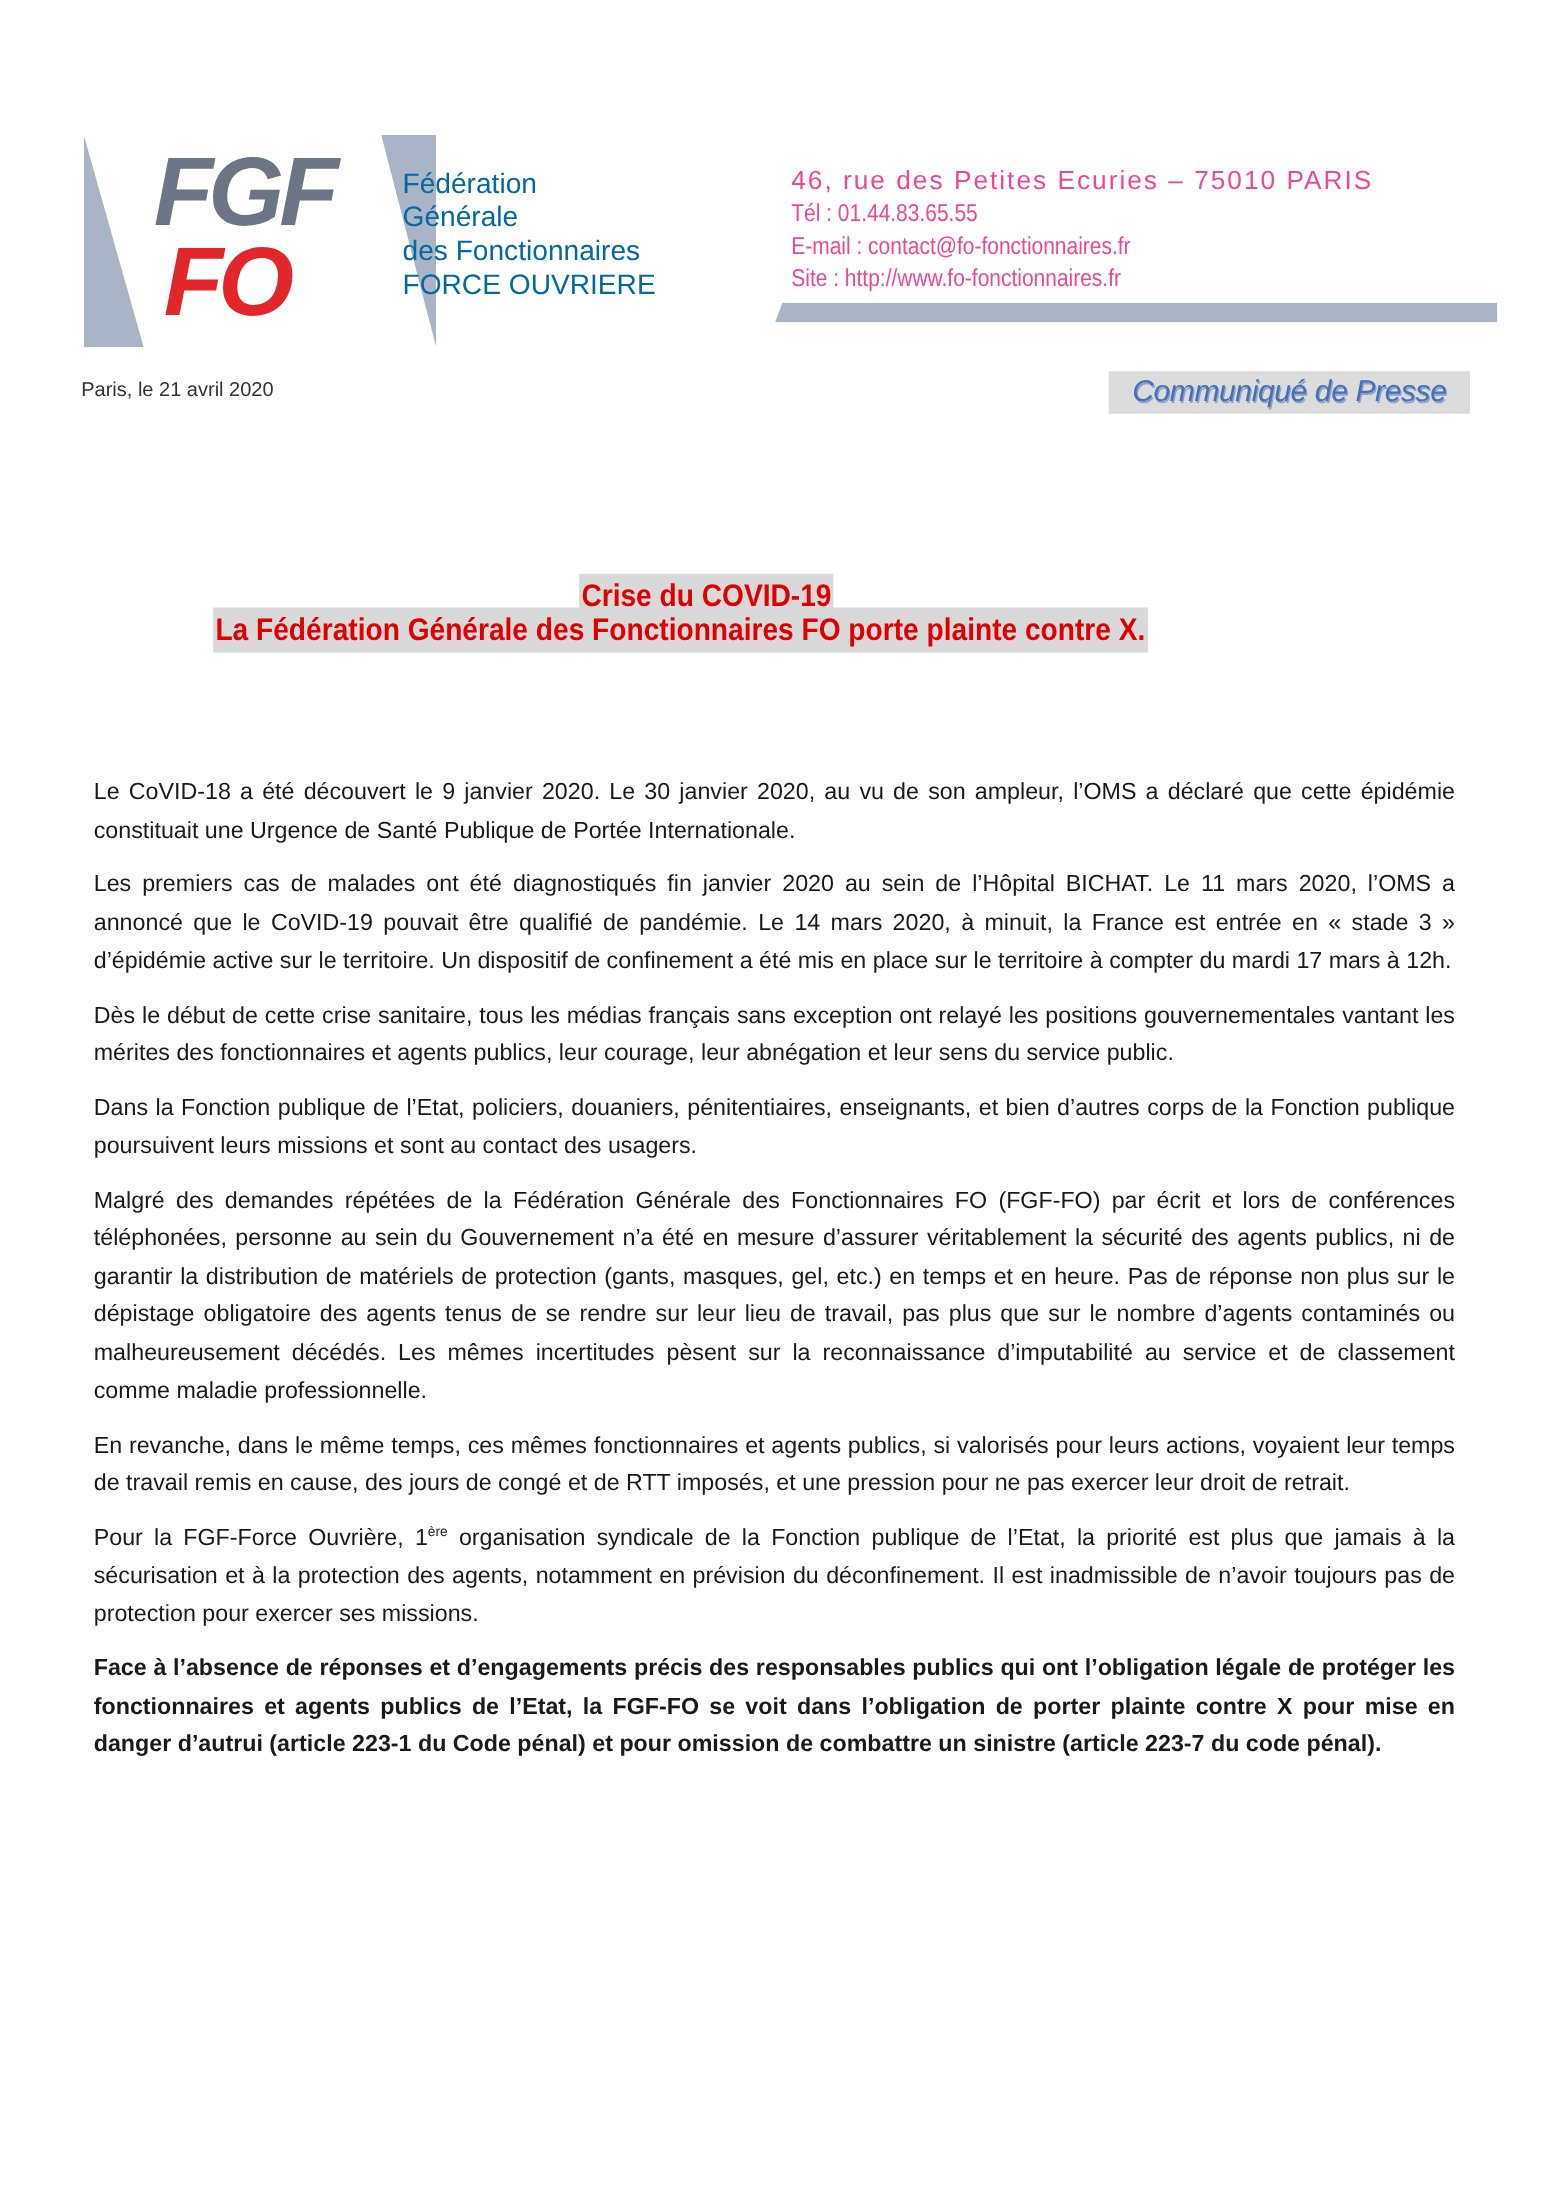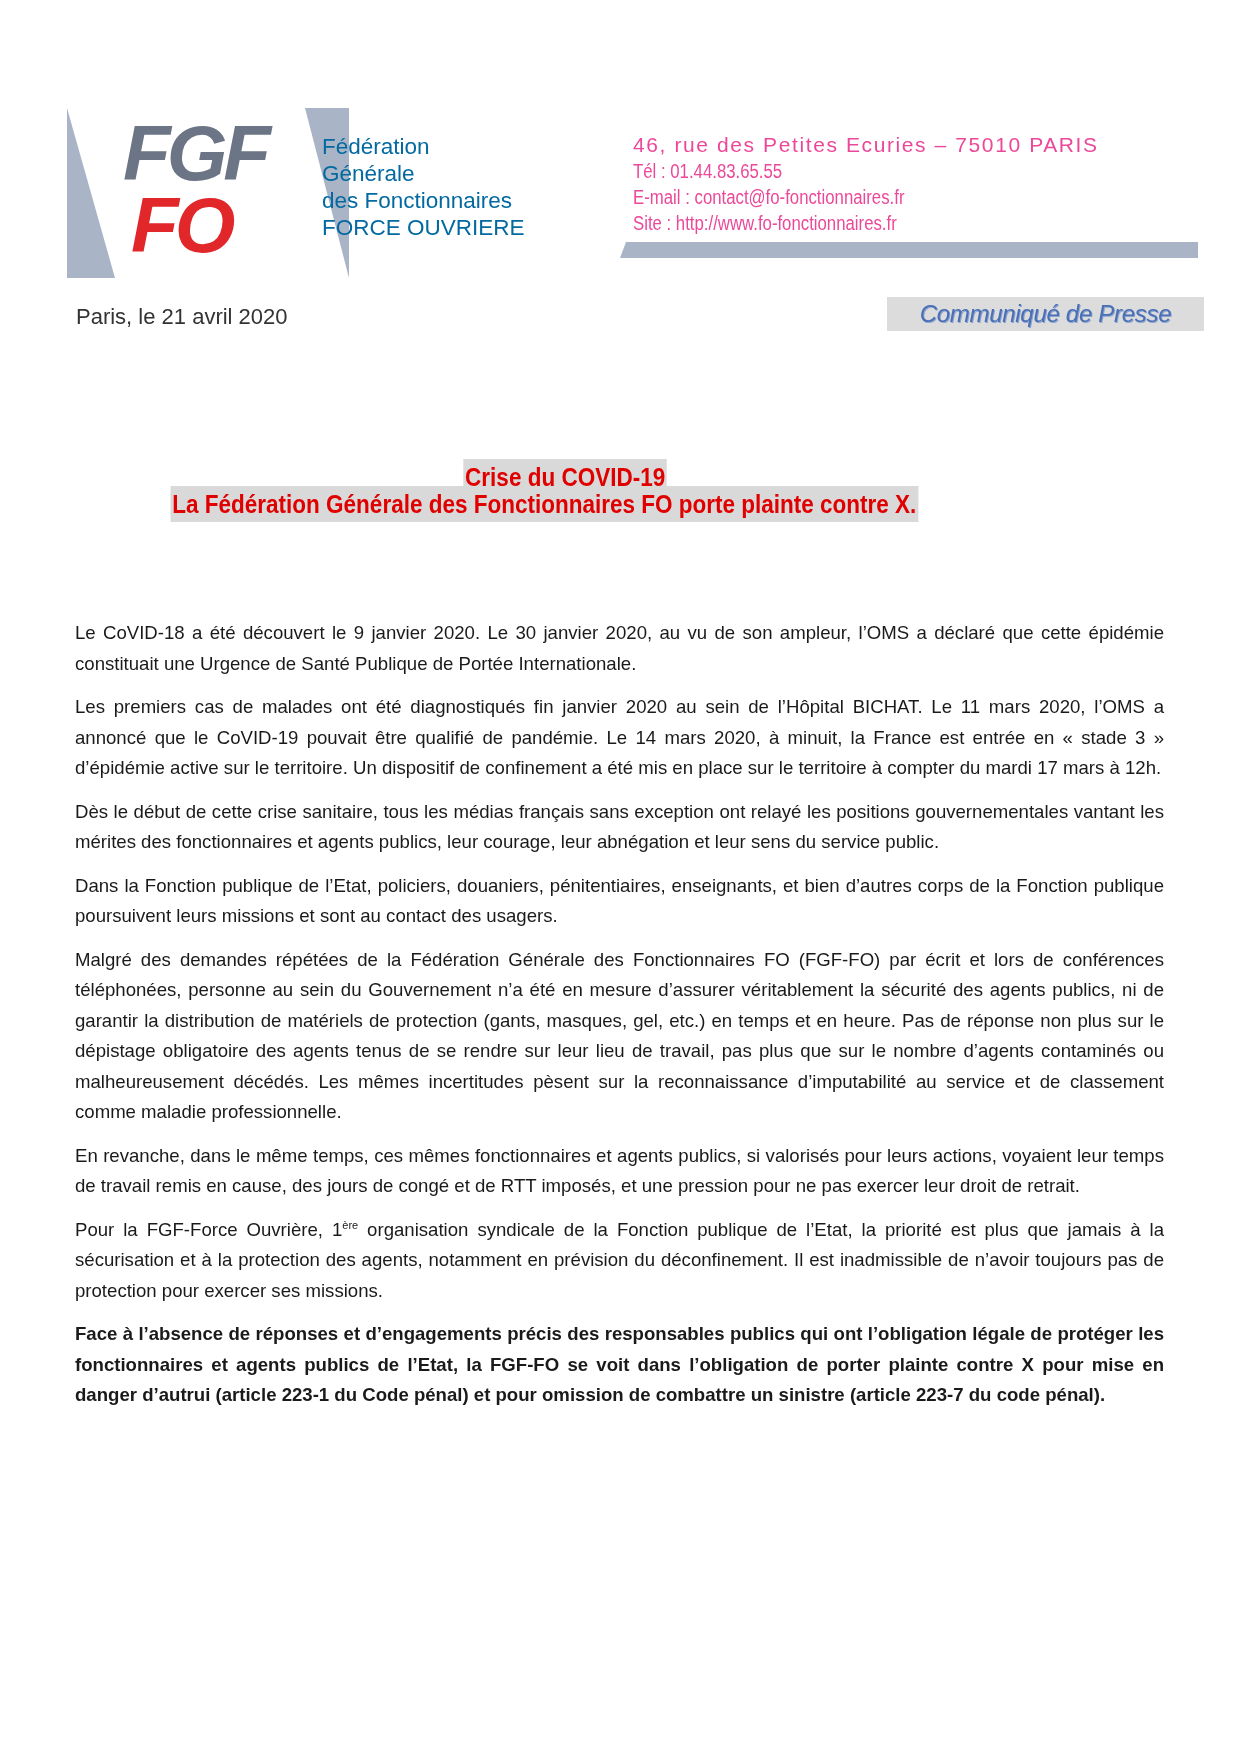--- a/index.html
+++ b/index.html
@@ -21,22 +21,22 @@
 
   
   .contact { left:633px; top:132px; color:#ec4899; }
   .contact .addr { font-size:21px; letter-spacing:1.6px; line-height:26px; }
   .contact .line { font-family:"Liberation Sans", sans-serif; font-size:19.5px; line-height:26px;
                    transform:scaleX(0.86); transform-origin:left; white-space:nowrap; }
   .header-bar { left:620px; top:242px; width:578px; height:16px; background:#a9b5c6;
                 clip-path: polygon(6px 0, 100% 0, 100% 100%, 0 100%); }
 
   
-  .date { left:76px; top:304px; font-family:"Liberation Sans", sans-serif; font-size:22px; color:#333; }
-  .press { left:887px; top:297px; width:317px; height:34px; background:#dcdcdc;
+  .date { left:65px; top:304px; font-family:"Liberation Sans", sans-serif; font-size:16px; color:#333; }
+  .press { left:887px; top:297px; width:289px; height:34px; background:#dcdcdc;
            font-family:"Liberation Sans", sans-serif; font-style:italic; font-size:24px;
            color:#4a6fb5; line-height:34px; text-align:center; letter-spacing:-0.3px;
            text-shadow:1px 1px 0 #8aa2cf; }
 
   
   .title1 { left:0; width:1131px; top:459px; text-align:center; }
   .title2 { left:0; width:1089px; top:486px; text-align:center; }
   .title-box { display:inline-block; background:#d9d9d9; color:#e00000; font-weight:bold;
                font-family:"Liberation Sans", sans-serif; font-size:25px; line-height:36px; padding:0 2px;
                transform:scaleX(0.9); }

